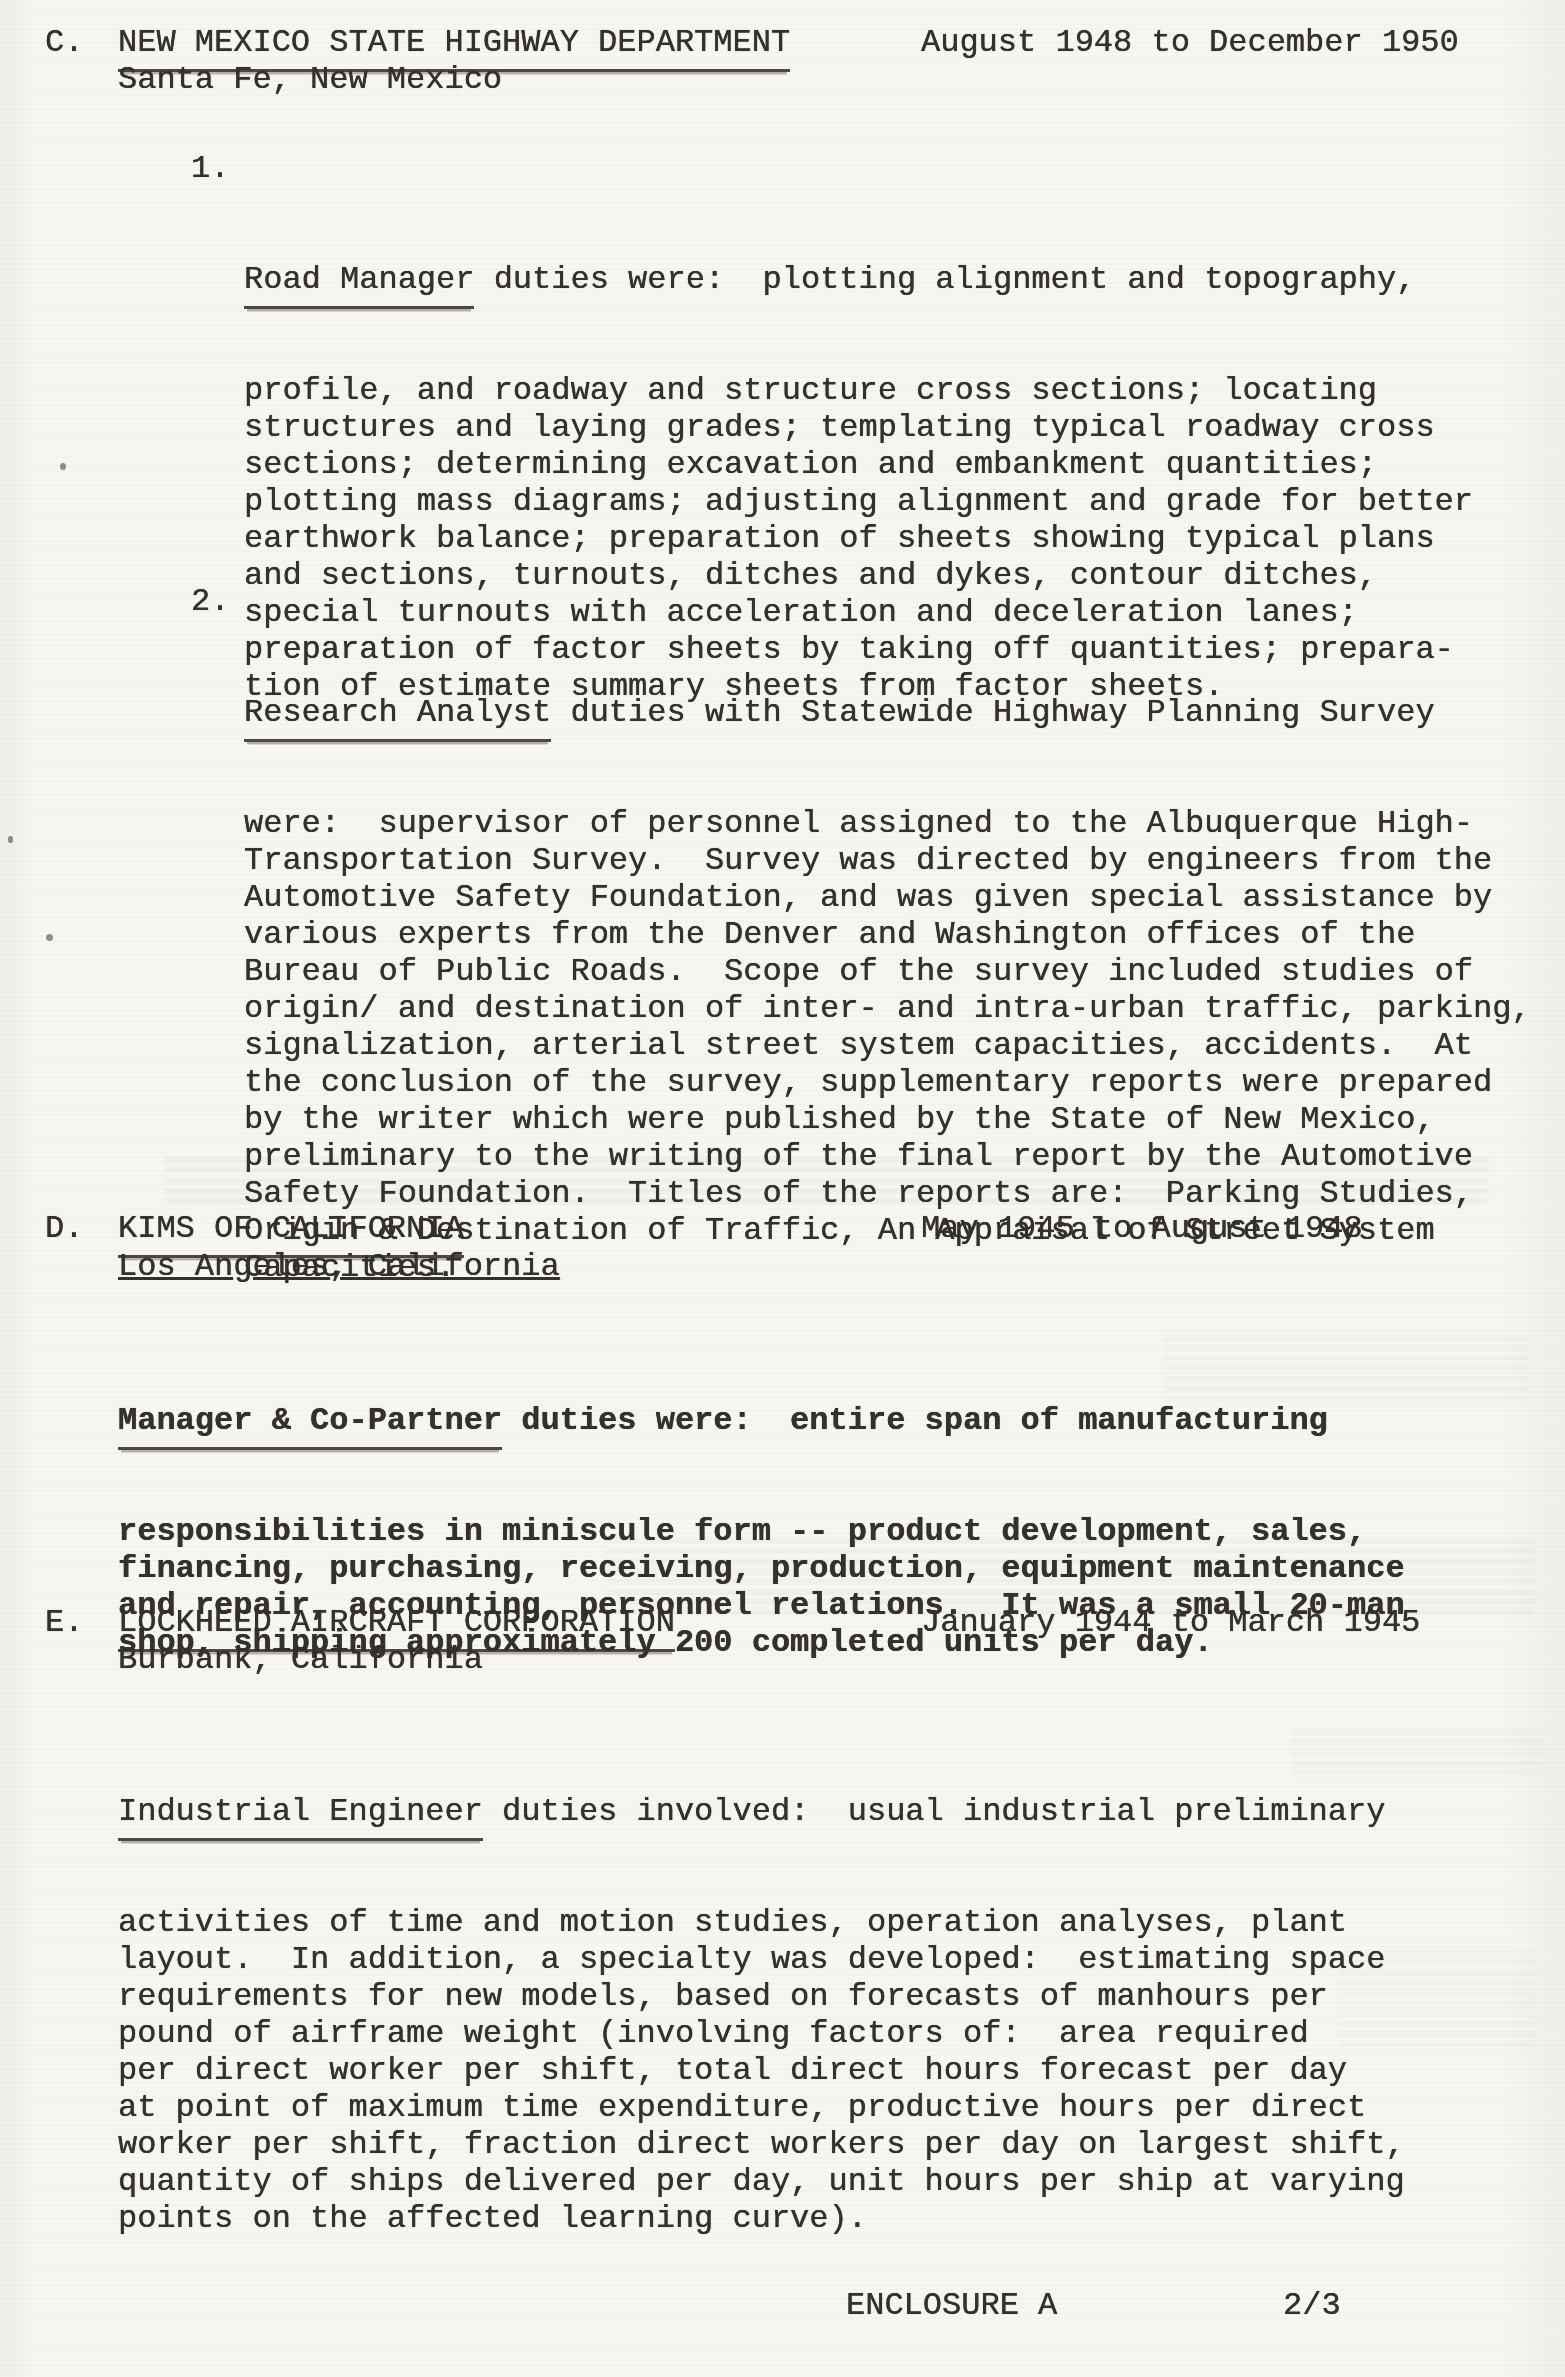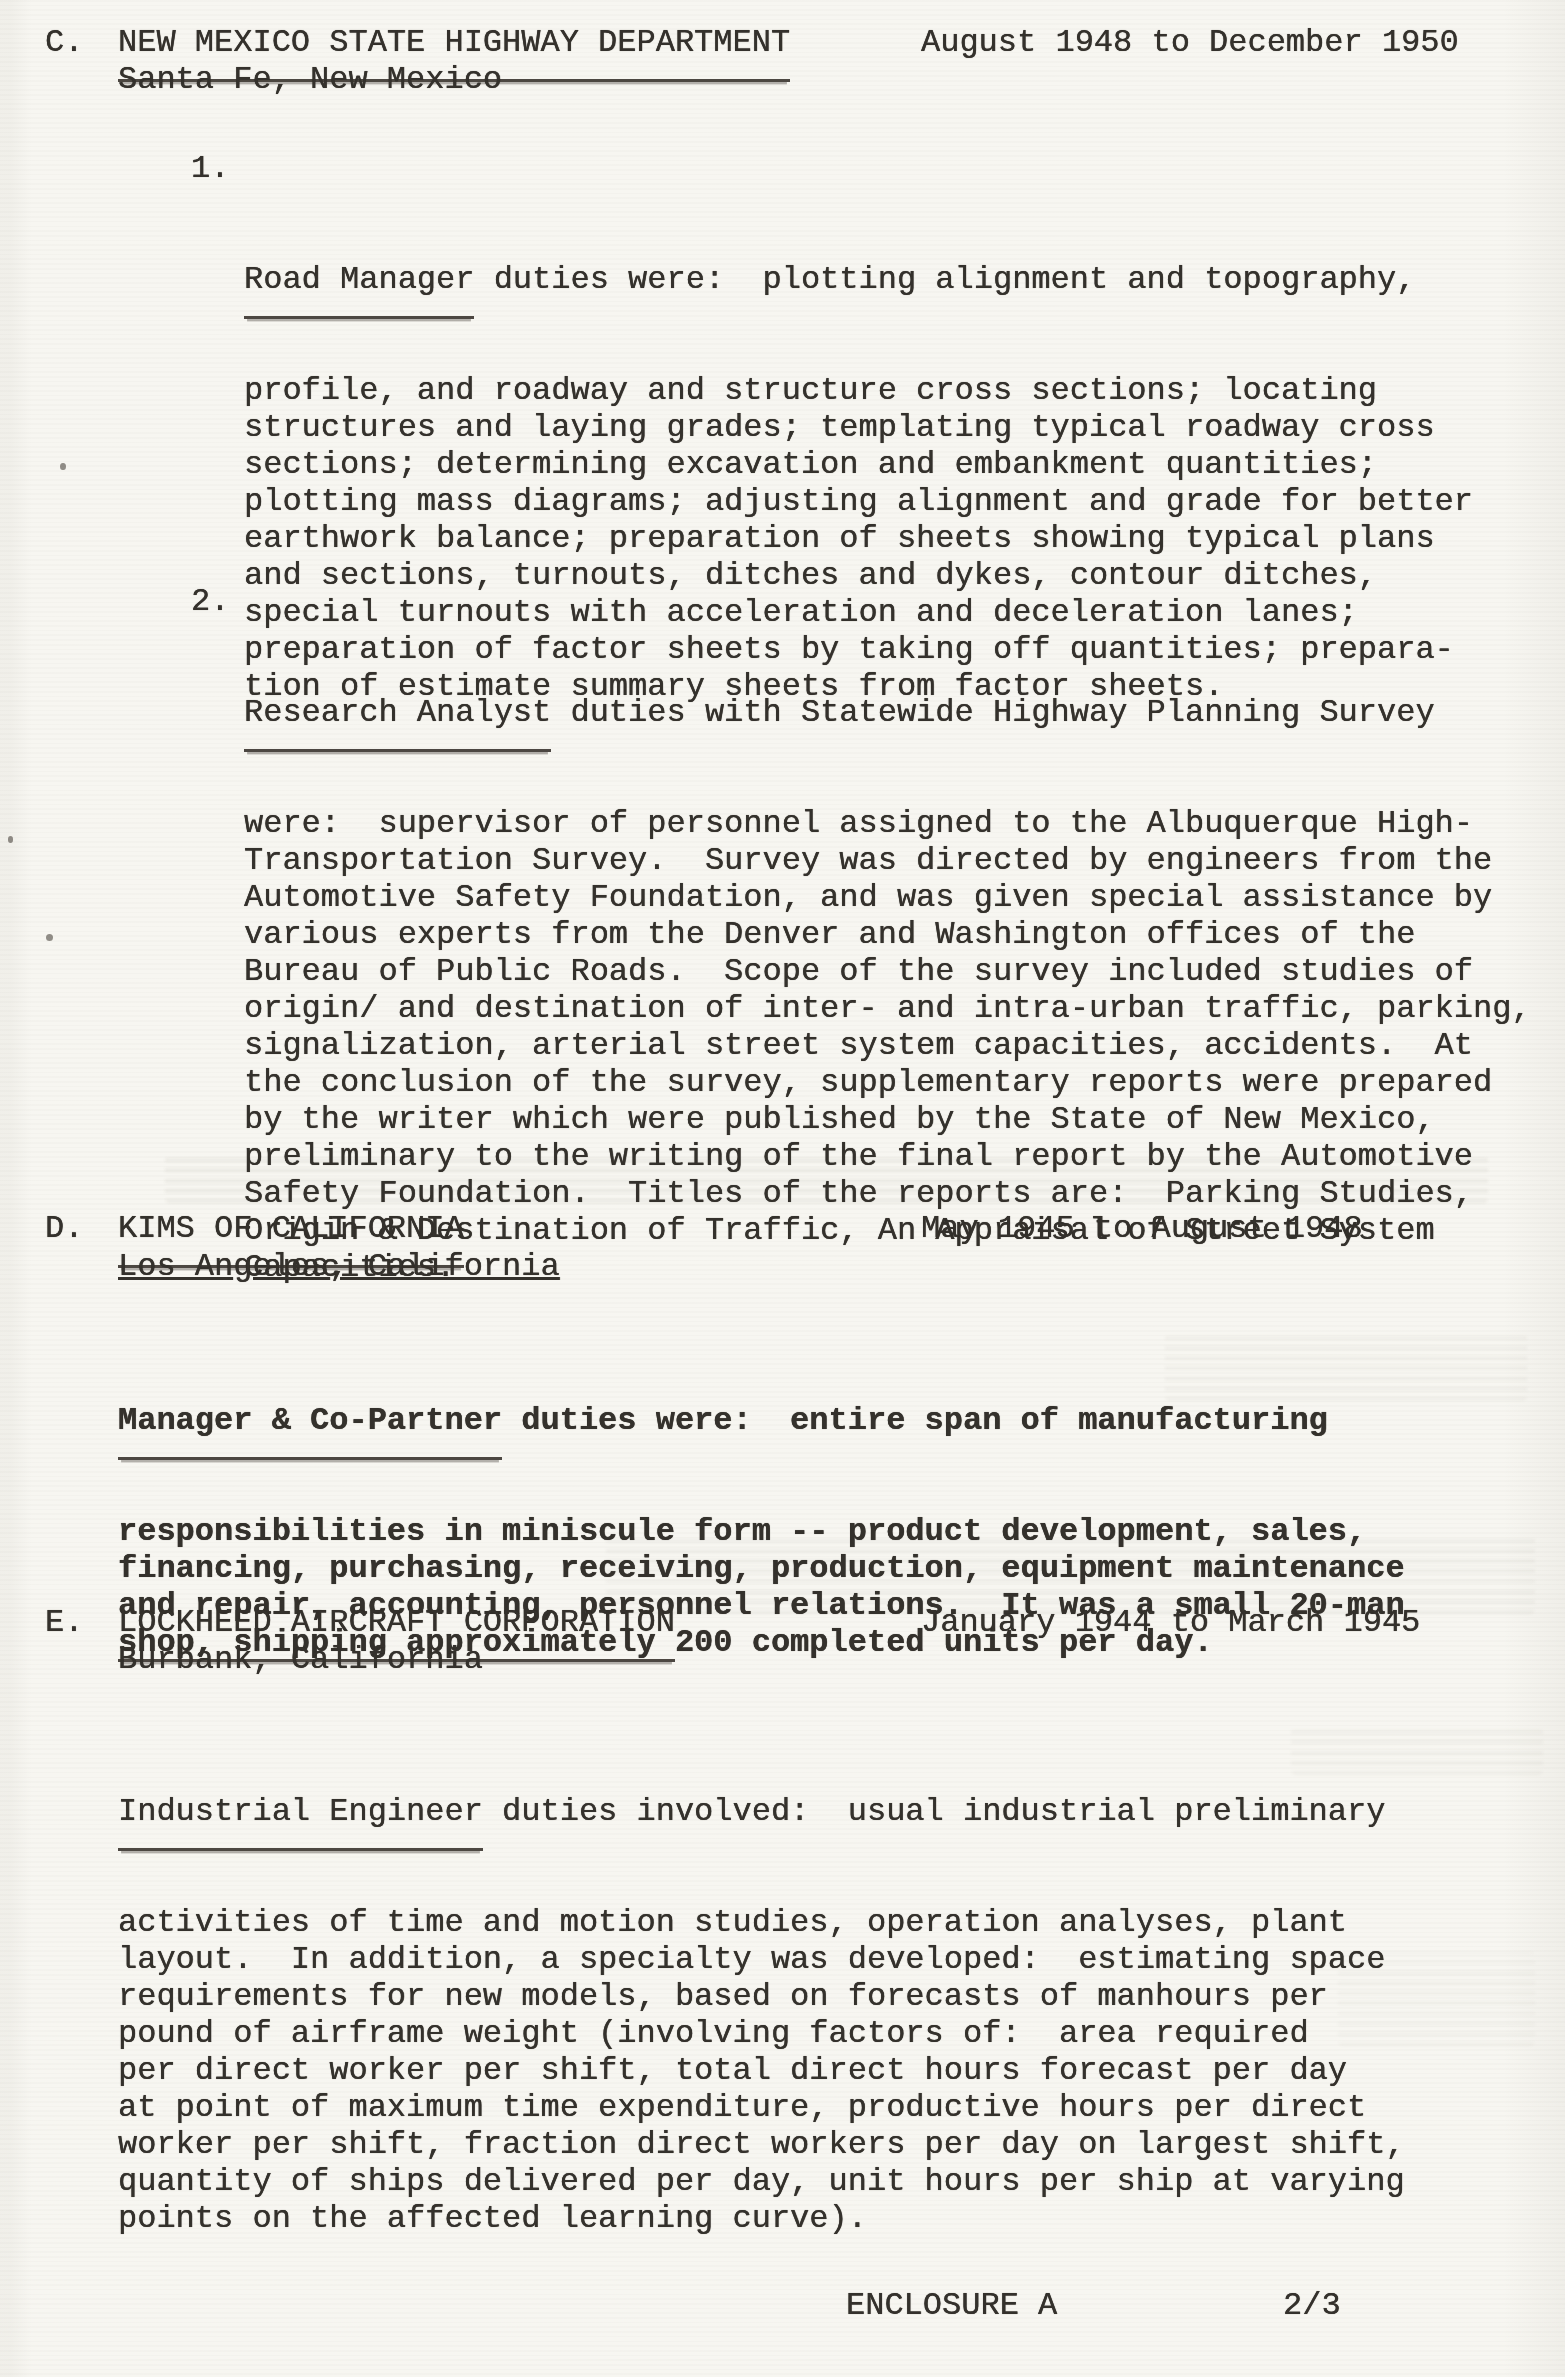--- a/index.html
+++ b/index.html
@@ -20,21 +20,21 @@
   }
   .txt{
     font-size:32px;
     line-height:37px;
     text-shadow:0 0 0.7px rgba(46,42,37,0.85), 0.3px 0 rgba(46,42,37,0.45);
     white-space:pre;
   }
   .abs{position:absolute;}
   .uline{
     border-bottom:3.1px solid rgba(52,47,41,0.88);
-    padding-bottom:18px;
+    padding-bottom:8px;
     box-shadow:0 5.5px 0 -3.1px rgba(52,47,41,0.35);
   }
   .para{position:absolute;}
   .para .line{white-space:pre;height:37px;}
   .para-num{position:absolute;left:-53px;top:0;}
   .smudge{
     position:absolute;
     background:repeating-linear-gradient(0deg, rgba(110,104,92,0.10) 0 3.9px, rgba(0,0,0,0) 3.9px 10.2px);
     filter:blur(1.6px);
     border-radius:4.7px;

